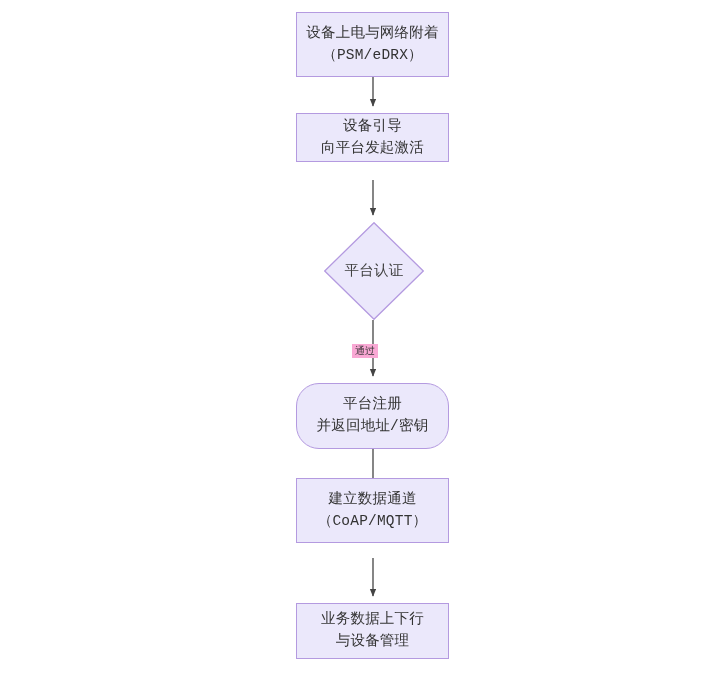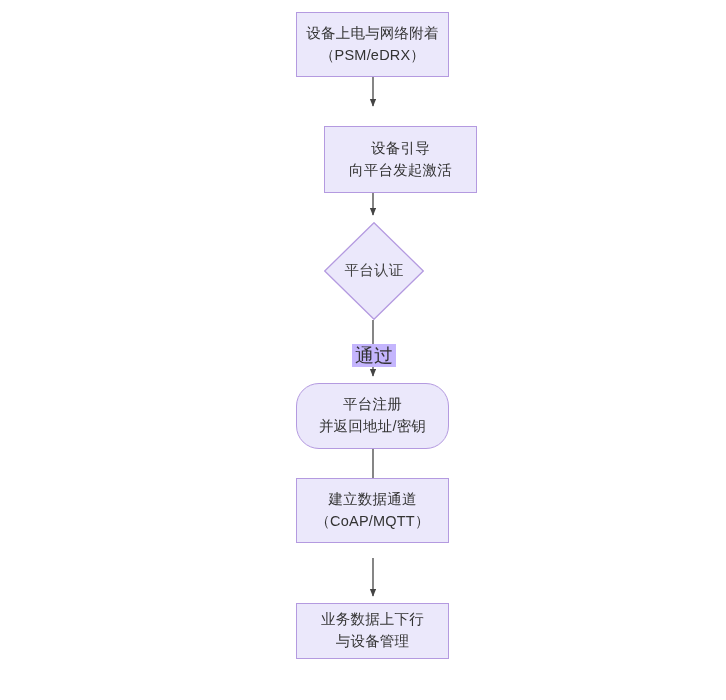--- a/index.html
+++ b/index.html
@@ -40,20 +40,21 @@
     height: 65px;
     left: 296px;
   }
 
   .proc .label {
     color: #333333;
     font-size: 14.5px;
     line-height: 1.5;
     letter-spacing: 0.2px;
     white-space: pre-line;
+    font-family: Liberation Mono, monospace;
   }
 
   
   .decision {
     left: 324px;
     top: 222px;
     width: 100px;
     height: 98px;
   }
   .decision .diamond-shape {
@@ -68,32 +69,32 @@
     z-index: 2;
     color: #404040;
     font-size: 14.5px;
     line-height: 1.5;
     letter-spacing: 0.2px;
     white-space: pre-line;
   }
 
   
   #node-power   { top: 12px; }
-  #node-boot    { top: 126px; height: 67px; margin-left: 28px; }
+  #node-boot    { top: 113px; height: 49px; }
   #node-reg     { top: 383px; height: 66px; border-radius: 23px; }
   #node-channel { top: 478px; }
   #node-biz     { top: 603px; height: 56px; }
 
   
   .edge-label {
     position: absolute;
     color: #333333;
-    font-size: 19px;
+    font-size: 10px;
     line-height: 1;
-    background: #c4b5fd;
+    background: #f9a8d4;
     padding: 2px 3px;
     white-space: nowrap;
     z-index: 3;
     font-family: Liberation Serif, serif;
   }
   #edge-label-pass {
     left: 352px;
     top: 344px;
   }
 </style>

